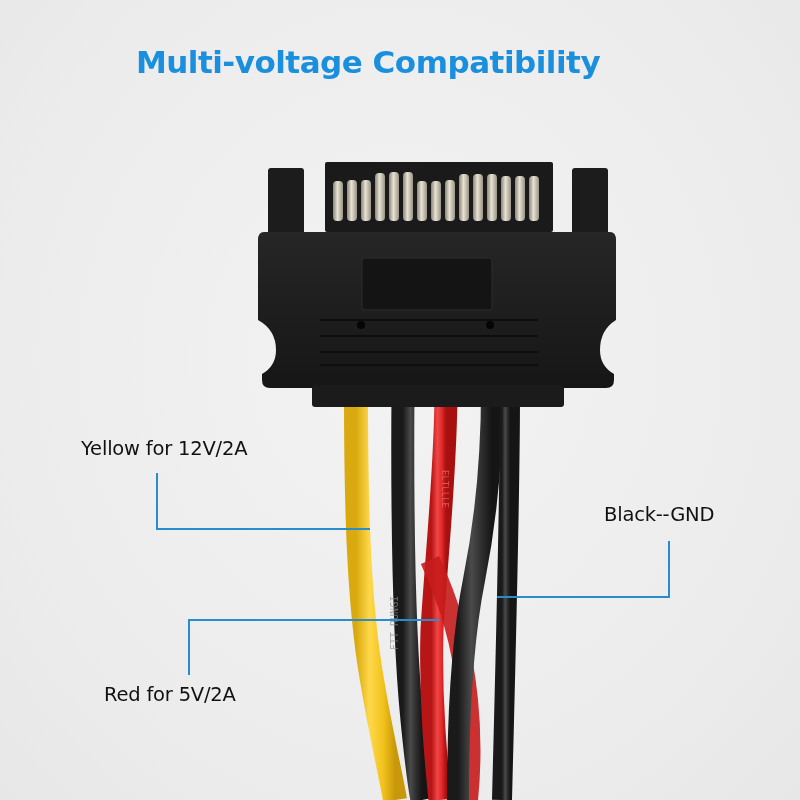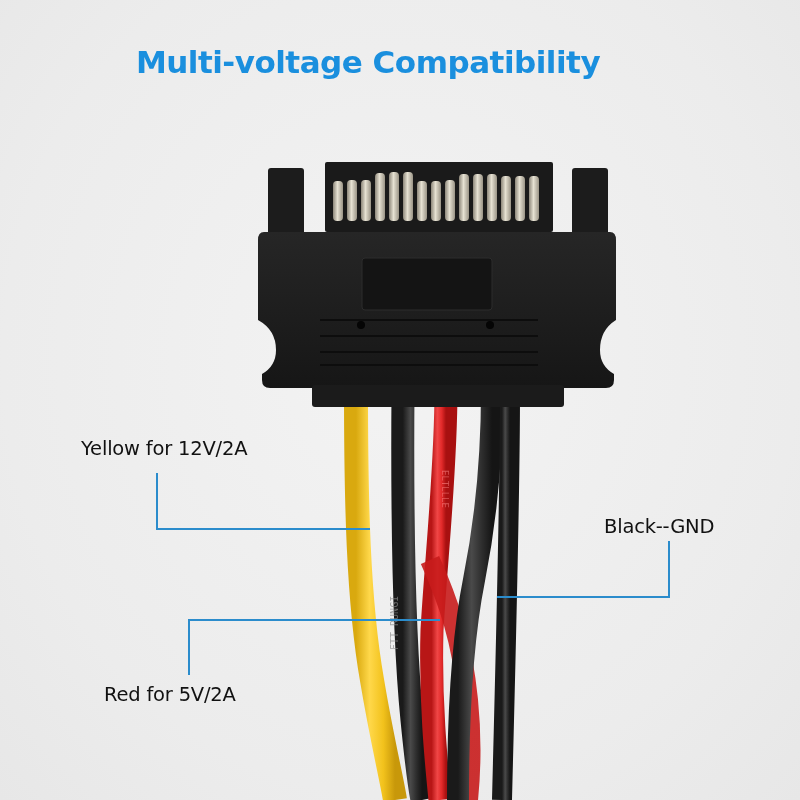--- a/index.html
+++ b/index.html
@@ -33,21 +33,21 @@
     }
     .label {
       position: absolute;
       font-family: "DejaVu Sans", sans-serif;
       font-size: 19.5px;
       color: #111111;
       white-space: nowrap;
       letter-spacing: -0.2px;
     }
     .lbl-yellow { left: 36px; top: 437px; margin-left: 45px; }
-    .lbl-black { left: 604px; top: 515px; }
+    .lbl-black { left: 604px; top: 503px; }
     .lbl-red { left: 104px; top: 683px; }
 
     .leader {
       position: absolute;
       background: #2b8ccc;
     }
     svg.photo {
       position: absolute;
       left: 0; top: 0;
     }

